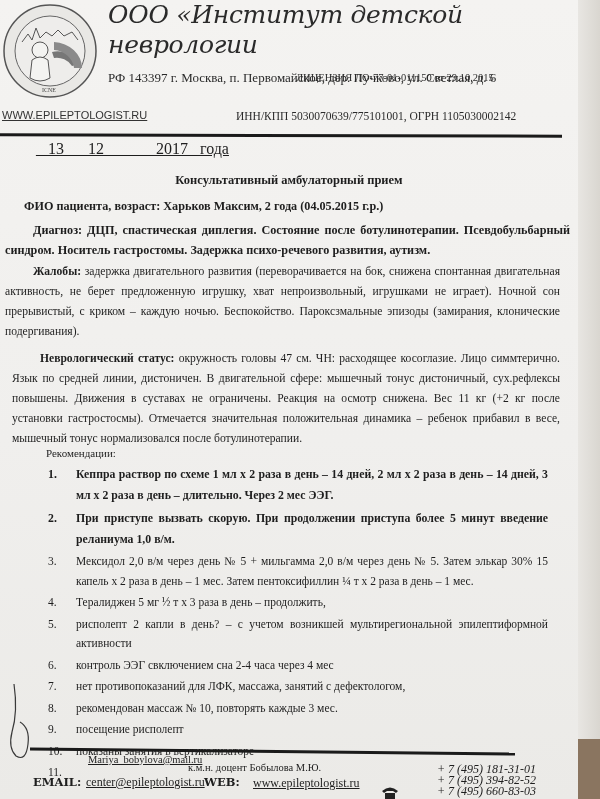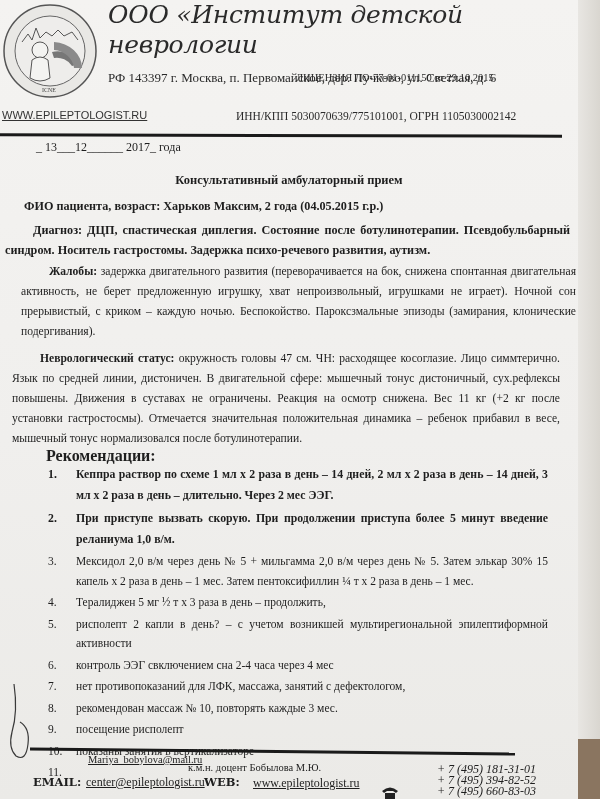--- a/index.html
+++ b/index.html
@@ -27,29 +27,29 @@
     position: absolute; left: 108px; top: 0px; width: 470px;
     font-family: "DejaVu Serif", serif; font-style: italic;
     font-size: 25px; line-height: 30px; color: #2a2a2a; letter-spacing: -0.3px;
   }
   .addr { position:absolute; left:108px; top:70px; font-size:13px; color:#2a2a2a; }
   .license { position:absolute; left:296px; top:72px; font-size:10.5px; color:#2a2a2a; }
   .site-link { position:absolute; left:2px; top:109px; font-family:"Liberation Sans", sans-serif; font-size:11px; text-decoration:underline; color:#333; }
   .inn { position:absolute; left:236px; top:110px; font-size:11.5px; color:#2a2a2a; }
   .rule-top { position:absolute; left:0; top:134px; width:562px; height:3px; background:#1a1a1a; transform: rotate(0.15deg); }
   
-  .date { position:absolute; left:36px; top:140px; font-size:12px; }
+  .date { position:absolute; left:36px; top:140px; font-size:16px;text-decoration:underline; }
   .doc-title { position:absolute; left:0; width:578px; top:173px; text-align:center; font-weight:bold; font-size:12.5px; }
   .para { position:absolute; font-size:11.6px; line-height:20px; text-align:justify; }
   .para b { font-weight: bold; }
   .p-patient { left:24px; top:196px; width:540px; font-weight:bold; font-size:12.2px; }
   .p-diag { left:5px; top:220px; width:565px; font-weight:bold; font-size:12.2px; text-indent:28px; }
-  .p-compl { left:5px; top:262px; width:555px; text-indent:28px;margin-left:16px; }
+  .p-compl { left:5px; top:262px; width:555px; text-indent:28px; }
   .p-neuro { left:12px; top:349px; width:548px; text-indent:28px; }
-  .rec-head { position:absolute; left:46px; top:447px; font-weight:bold; font-size:16px;text-align:right; }
+  .rec-head { position:absolute; left:46px; top:447px; font-weight:normal; font-size:11px;text-align:right; }
   .recs { position:absolute; left:48px; top:464px; width:500px; margin:0; padding:0; list-style:none; font-size:11.5px; }
   .recs li { position:relative; padding-left:28px; line-height:19.5px; margin-bottom:2px; text-align:justify; }
   .recs li .num { position:absolute; left:0; top:0; }
   .recs li.bold { font-weight:bold; font-size:11.8px; line-height:21px; }
   .rule-bottom { position:absolute; left:30px; top:750px; width:485px; height:3px; background:#1a1a1a; transform: rotate(0.6deg); }
   .doctor-email { position:absolute; left:88px; top:754px; font-size:10.5px; text-decoration:underline; }
   .doctor-name { position:absolute; left:188px; top:754px; font-size:10.5px; font-weight:normal;margin-top:8px; }
   .footer-email-label { position:absolute; left:33px; top:775px; font-family:"DejaVu Serif", serif; font-weight:bold; font-size:11.5px; }
   .footer-email { position:absolute; left:86px; top:775px; font-size:12px; text-decoration:underline; }
   .footer-web-label { position:absolute; left:204px; top:775px; font-family:"DejaVu Serif", serif; font-weight:bold; font-size:11.5px; }

